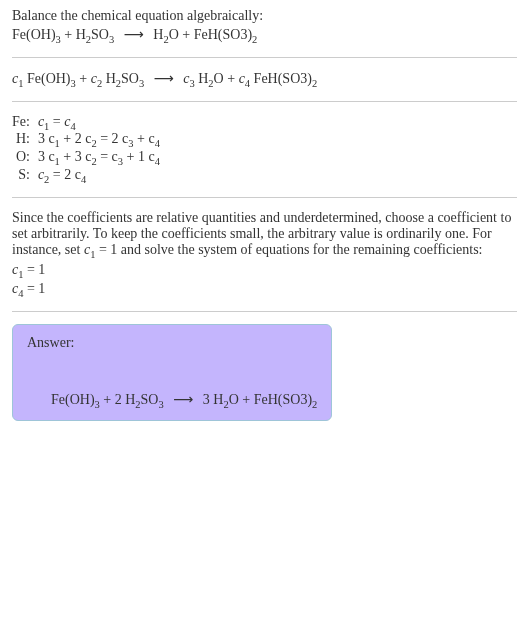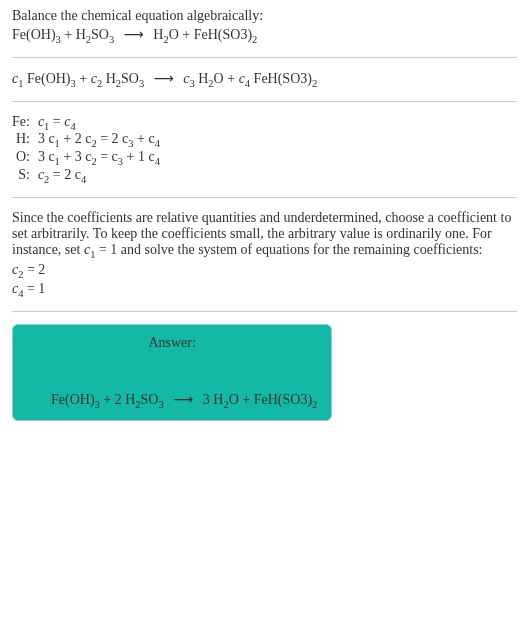--- a/index.html
+++ b/index.html
@@ -19,26 +19,25 @@
     }
     .sub { vertical-align: sub; font-size: 0.75em; }
     .ital { font-style: italic; }
     .eq-line { margin: 2px 0; font-family: Liberation Serif, serif; }
     .atoms-table { display: table; margin-top: 4px; }
     .atoms-row { display: table-row; }
     .atoms-cell-label { display: table-cell; padding-right: 8px; text-align: right; }
     .atoms-cell-eq { display: table-cell; }
     .answer-box {
       border: 1px solid #9ec5d8;
-      background: #14b8a6;
+      background: #c4b5fd;
       border-radius: 6px;
       padding: 10px 14px;
       margin-top: 6px;
       width: fit-content;
-      text-align: center;
     }
     .answer-label { margin-bottom: 6px; }
     .answer-eq { padding-left: 24px; margin-top: 40px; }
     .arrow { padding: 0 6px; }
   </style>
 </head>
 <body>
 
 <div class="section">
   <div>Balance the chemical equation algebraically:</div>
@@ -101,21 +100,21 @@
     </div>
   </div>
 </div>
 
 <hr>
 
 <div class="section">
   <div>
     <span>Since the coefficients are relative quantities and underdetermined, choose a coefficient to set arbitrarily. To keep the coefficients small, the arbitrary value is ordinarily one. For instance, set </span><span class="ital">c</span><span class="sub">1</span><span> = 1 and solve the system of equations for the remaining coefficients:</span>
   </div>
-  <div class="eq-line"><span class="ital">c</span><span class="sub">2</span><span> = 2</span></div>
+  <div class="eq-line"><span class="ital">c</span><span class="sub">1</span><span> = 1</span></div>
   <div class="eq-line"><span class="ital">c</span><span class="sub">4</span><span> = 1</span></div>
 </div>
 
 <hr>
 
 <div class="section">
   <div class="answer-box">
     <div class="answer-label">Answer:</div>
     <div class="answer-eq">
       <span></span><span>Fe(OH)</span><span class="sub">3</span>

